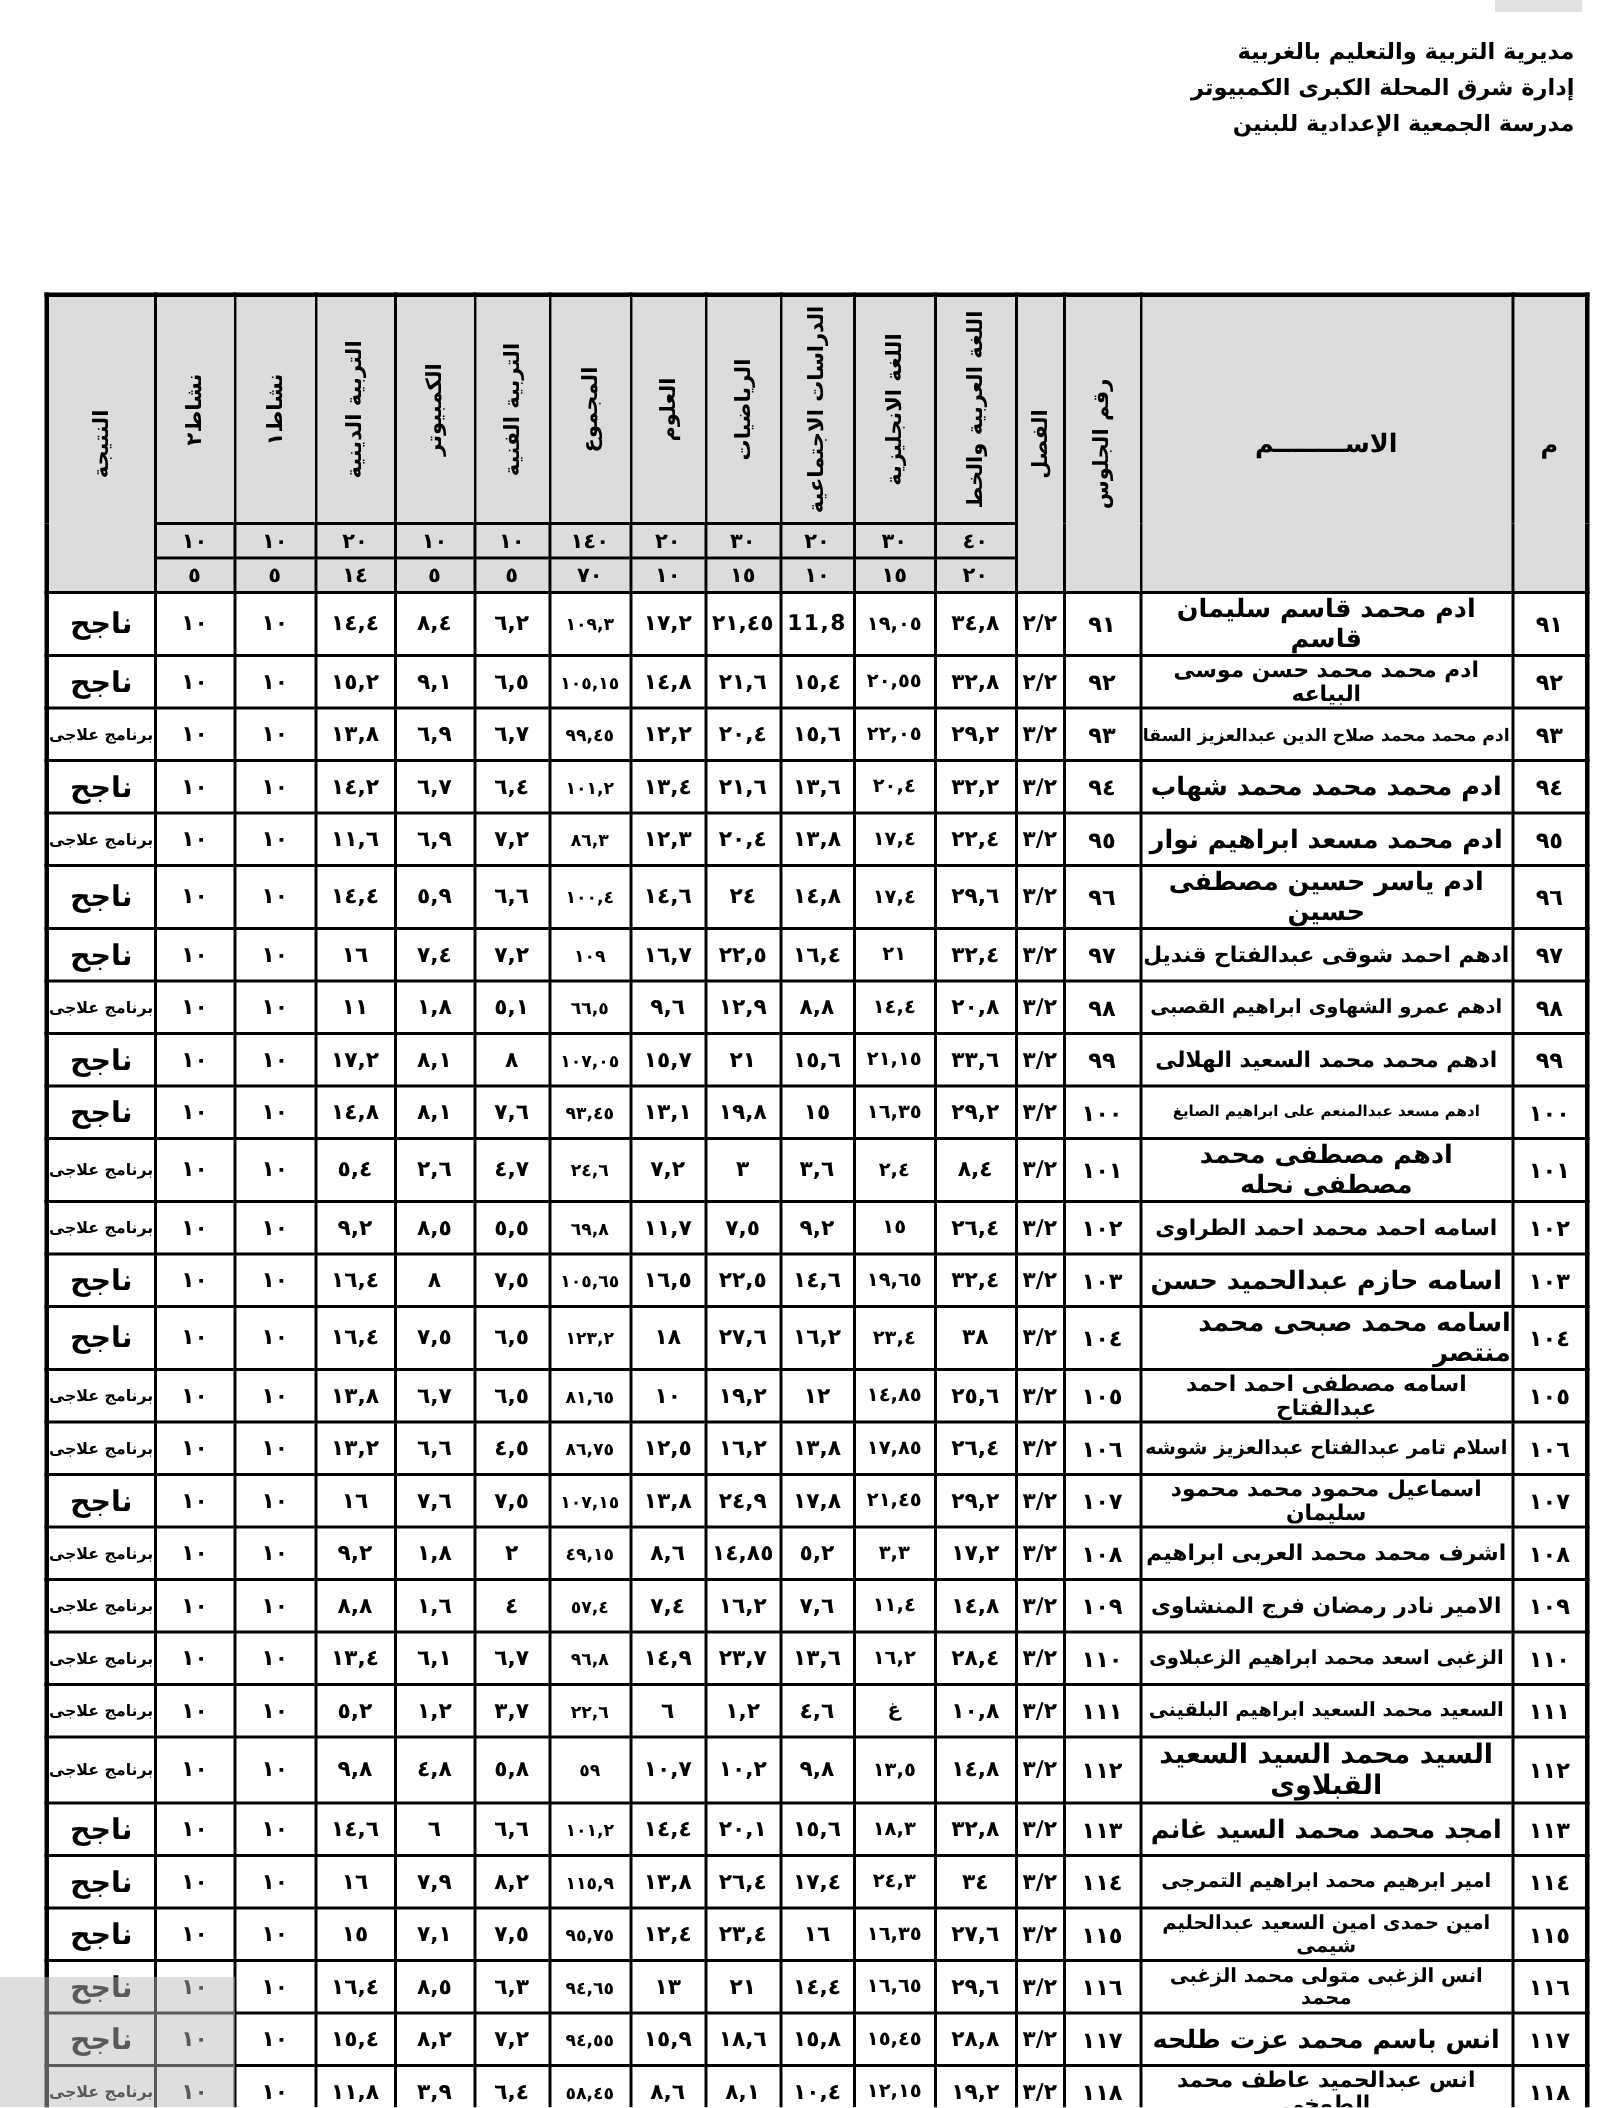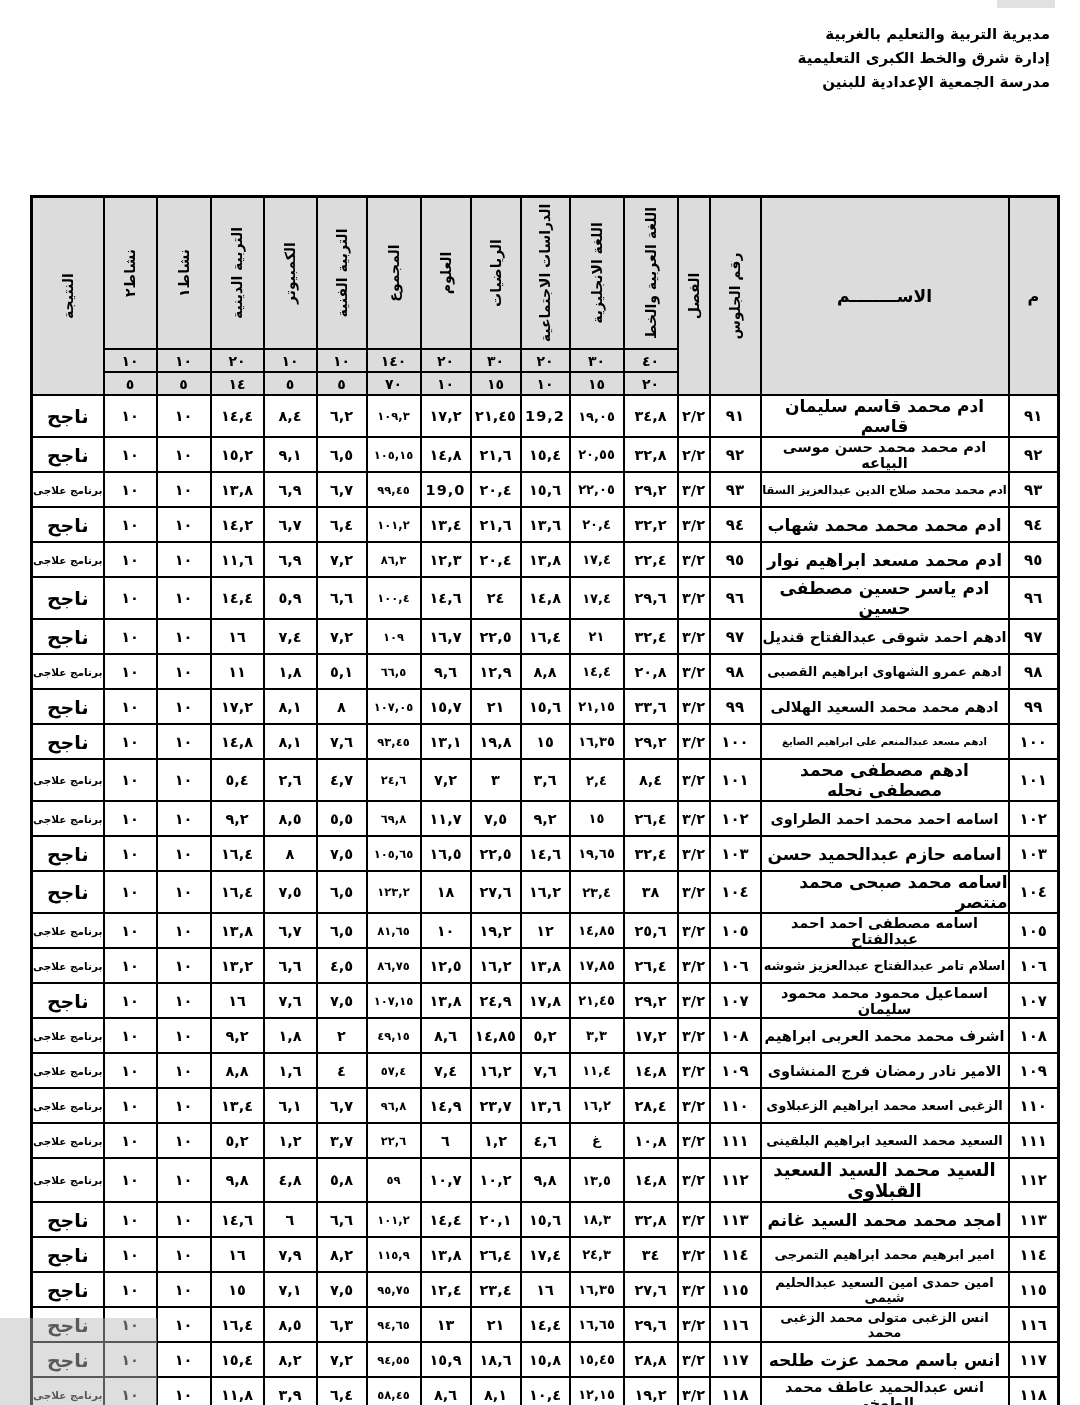--- a/index.html
+++ b/index.html
@@ -33,21 +33,21 @@
   .sticker-tr{position:absolute;top:0;right:25px;width:58px;height:8px;
         background:rgba(205,205,205,0.6);z-index:6;}
 </style>
 </head>
 <body>
 
 <div class="page">
 
   <div class="agency">
     <div>مديرية التربية والتعليم بالغربية</div>
-    <div>إدارة شرق والخط الكبرى التعليمية</div>
+    <div>إدارة شرق المحلة الكبرى الكمبيوتر</div>
     <div>مدرسة الجمعية الإعدادية للبنين</div>
   </div>
 
 
   <table class="grades">
     <colgroup>
       <col style="width:50px">
         <col style="width:248px">
         <col style="width:51px">
         <col style="width:32px">
@@ -139,21 +139,21 @@
         </tr>
     </thead>
     <tbody id="rows">
         <tr>
           <td class="c-serial">٩١</td>
           <td class="c-name" style="font-size: 17px;">ادم محمد قاسم سليمان قاسم</td>
           <td class="c-seat">٩١</td>
           <td class="c-grade">٢/٢</td>
           <td class="c-arabic">٣٤,٨</td>
           <td class="c-english">١٩,٠٥</td>
-          <td class="c-social">19,2</td>
+          <td class="c-social">11,8</td>
           <td class="c-math">٢١,٤٥</td>
           <td class="c-science">١٧,٢</td>
           <td class="c-total">١٠٩,٣</td>
           <td class="c-art">٦,٢</td>
           <td class="c-computer">٨,٤</td>
           <td class="c-religion">١٤,٤</td>
           <td class="c-act1">١٠</td>
           <td class="c-act2">١٠</td>
           <td class="c-result res-pass">ناجح</td>
         </tr>
@@ -177,21 +177,21 @@
         </tr>
         <tr>
           <td class="c-serial">٩٣</td>
           <td class="c-name" style="font-size: 11.5px;">ادم محمد محمد صلاح الدين عبدالعزيز السقا</td>
           <td class="c-seat">٩٣</td>
           <td class="c-grade">٣/٢</td>
           <td class="c-arabic">٢٩,٢</td>
           <td class="c-english">٢٢,٠٥</td>
           <td class="c-social">١٥,٦</td>
           <td class="c-math">٢٠,٤</td>
-          <td class="c-science">19,0</td>
+          <td class="c-science">١٢,٢</td>
           <td class="c-total">٩٩,٤٥</td>
           <td class="c-art">٦,٧</td>
           <td class="c-computer">٦,٩</td>
           <td class="c-religion">١٣,٨</td>
           <td class="c-act1">١٠</td>
           <td class="c-act2">١٠</td>
           <td class="c-result res-prog">برنامج علاجى</td>
         </tr>
         <tr>
           <td class="c-serial">٩٤</td>

